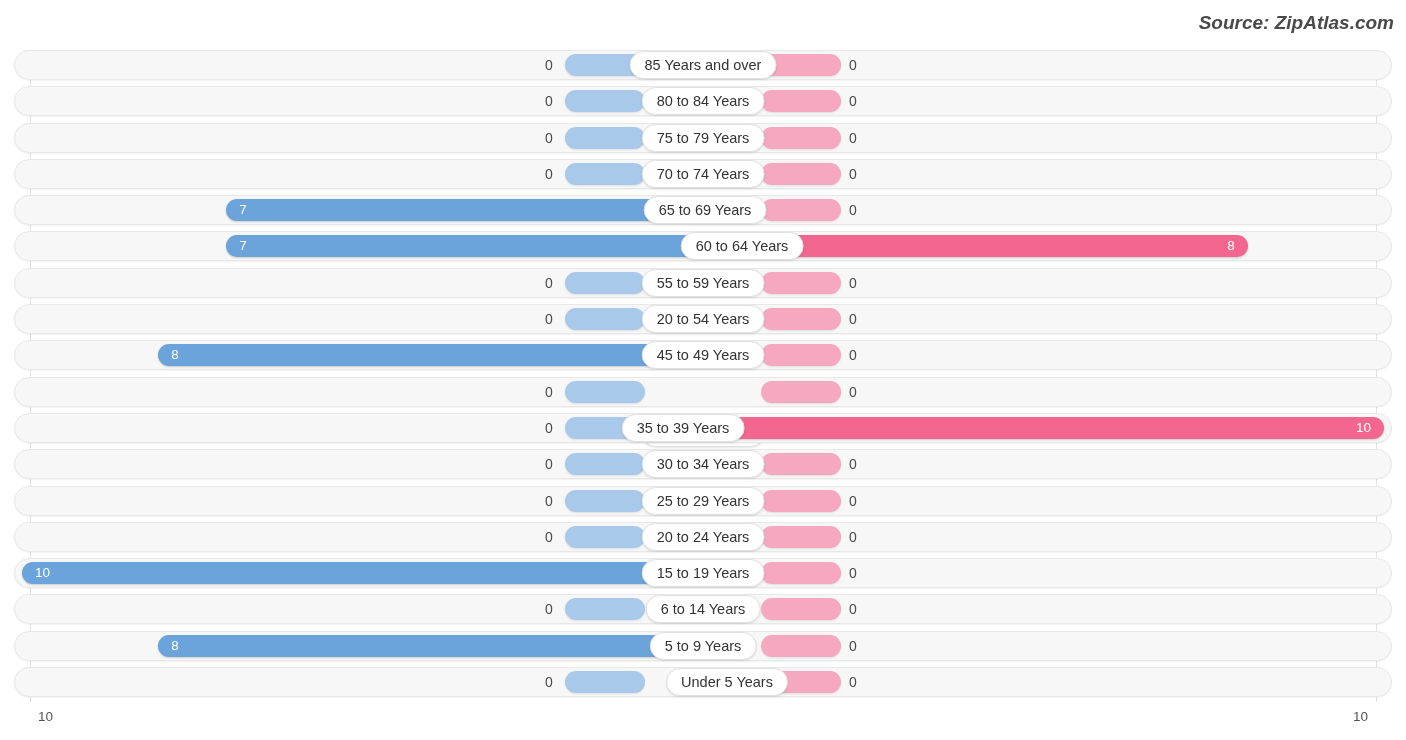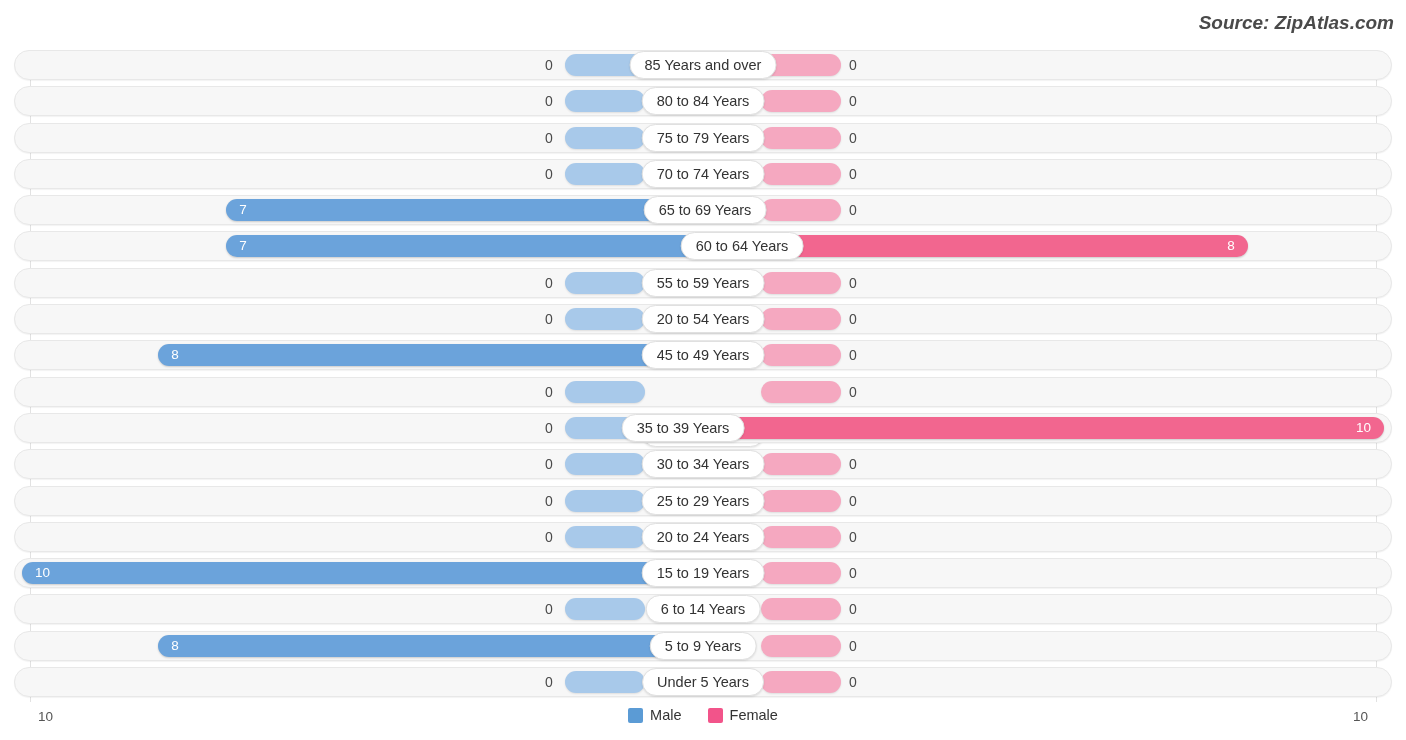--- a/index.html
+++ b/index.html
@@ -348,34 +348,24 @@
           <div class="bar-value-out" style="left: 849px;">0</div>
           <div class="bar bar-female zero" style="left: 761px; width: 80px;"></div>
           <div class="label-pill" style="left: 703px;">5 to 9 Years</div>
         </div>
         <div class="row">
           <div class="track"></div>
           <div class="bar-value-out" style="left: 545px;">0</div>
           <div class="bar bar-male zero" style="left: 565px; width: 80px;"></div>
           <div class="bar-value-out" style="left: 849px;">0</div>
           <div class="bar bar-female zero" style="left: 761px; width: 80px;"></div>
-          <div class="label-pill" style="left: 703px;">Under 5 Years</div>
+          <div class="label-pill" style="left: 727px;">Under 5 Years</div>
         </div>
       </div>
   </div>
 
   <div class="footer">
     <div class="axis-label axis-left">10</div>
     <div class="axis-label axis-right">10</div>
 
-    <div class="legend">
-      <div class="legend-item">
-        <span class="legend-swatch male"></span>
-        <span class="legend-text">Male</span>
-      </div>
-      <div class="legend-item">
-        <span class="legend-swatch female"></span>
-        <span class="legend-text">Female</span>
-      </div>
-    </div>
   </div>
 
 </div>
 
 </body></html>

